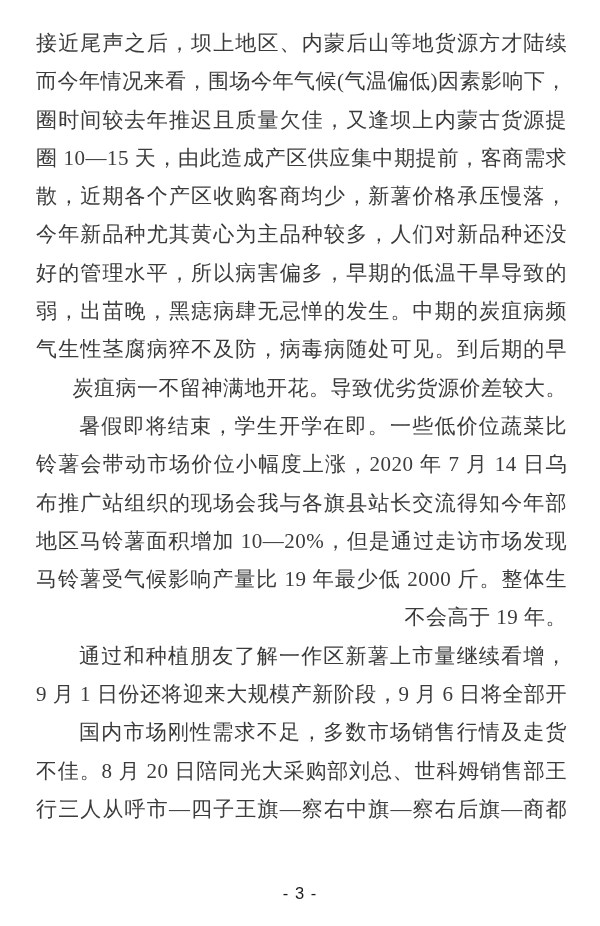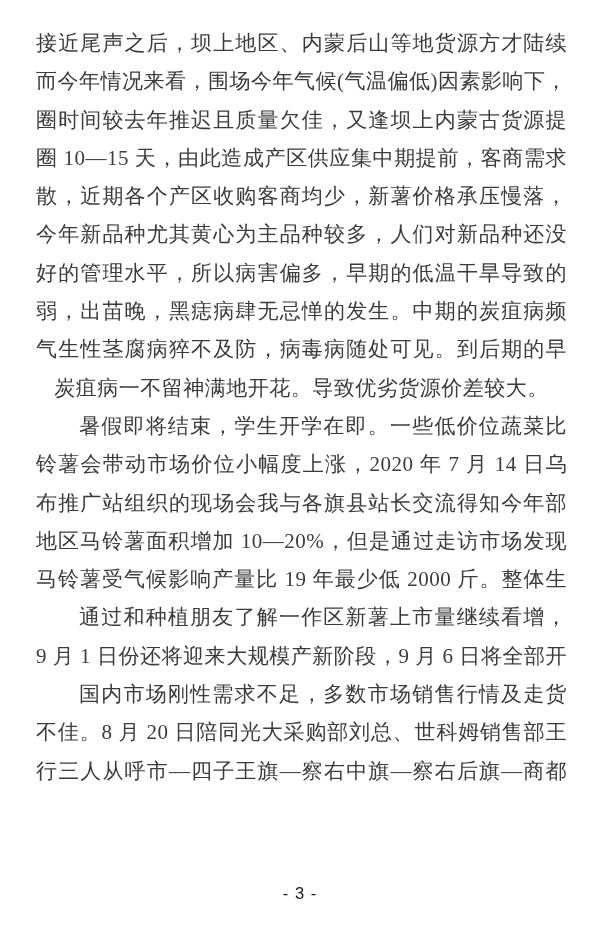--- a/index.html
+++ b/index.html
@@ -20,21 +20,21 @@
     top: 24px;
     left: 36px;
     right: 33px;
   }
   .line {
     height: 38.3px;
     line-height: 38.3px;
     font-size: 21px;
     color: #3b3b3b;
     letter-spacing: 0.5px;
-    text-align: center;
+    text-align: right;
     overflow: hidden;
   }
   .line.fill {
     text-align: justify;
     text-align-last: justify;
     text-justify: inter-character;
   }
   .line.indent {
     padding-left: 43px;
   }
@@ -65,20 +65,21 @@
       <div class="line fill">今年新品种尤其黄心为主品种较多，人们对新品种还没有更</div>
       <div class="line fill">好的管理水平，所以病害偏多，早期的低温干旱导致的出芽</div>
       <div class="line fill">弱，出苗晚，黑痣病肆无忌惮的发生。中期的炭疽病频发，</div>
       <div class="line fill">气生性茎腐病猝不及防，病毒病随处可见。到后期的早疫病、</div>
       <div class="line">炭疽病一不留神满地开花。导致优劣货源价差较大。</div>
       <div class="line indent fill">暑假即将结束，学生开学在即。一些低价位蔬菜比如马</div>
       <div class="line fill">铃薯会带动市场价位小幅度上涨，2020 年 7 月 14 日乌兰察</div>
       <div class="line fill">布推广站组织的现场会我与各旗县站长交流得知今年部分</div>
       <div class="line fill">地区马铃薯面积增加 10—20%，但是通过走访市场发现今年</div>
       <div class="line fill">马铃薯受气候影响产量比 19 年最少低 2000 斤。整体生产量</div>
+      <div class="line">不会高于 19 年。</div>
       <div class="line indent fill">通过和种植朋友了解一作区新薯上市量继续看增，进入</div>
       <div class="line fill">9 月 1 日份还将迎来大规模产新阶段，9 月 6 日将全部开圈，</div>
       <div class="line indent fill">国内市场刚性需求不足，多数市场销售行情及走货情况</div>
       <div class="line fill">不佳。8 月 20 日陪同光大采购部刘总、世科姆销售部王总一</div>
       <div class="line fill">行三人从呼市—四子王旗—察右中旗—察右后旗—商都—</div>
     </div>
   <div class="footer">
     <span class="page-number">- 3 -</span>
   </div>
 </div>

